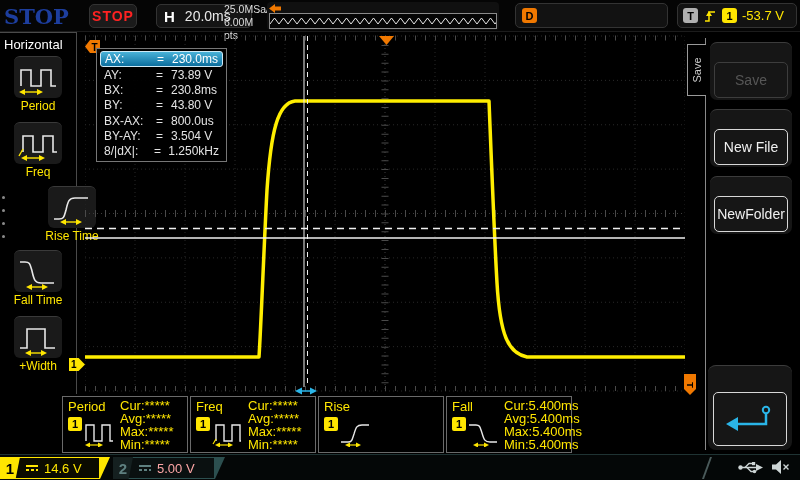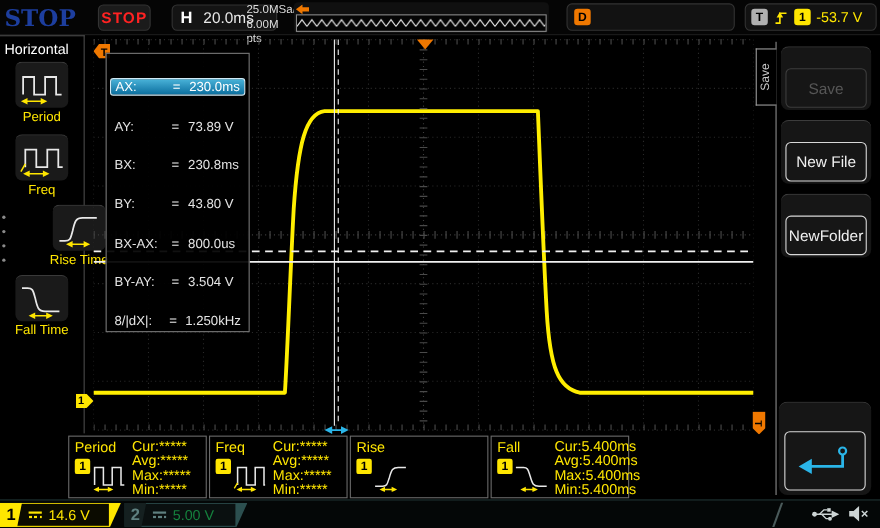--- a/index.html
+++ b/index.html
@@ -48,21 +48,21 @@
   .li-3 { top:217px; } .li-4 { top:283px; } .li-5 { top:347px; }
   .dots { position:absolute; left:2px; top:196px; }
   .dots i { display:block; width:3px; height:3px; border-radius:50%; background:#8a8a8a; margin-bottom:10px; }
 
   
   .gridsvg { position:absolute; left:85px; top:35px; }
 
   
   .cursor-panel { position:absolute; left:96px; top:48px; width:131px; background:rgba(0,0,0,.93);
                   border:1px solid #777; padding:2px 3px; font-size:12px; color:#e4e4e4; }
-  .crow { display:flex; height:15.3px; align-items:center; padding:0 4px;margin-top:20px; }
+  .crow { display:flex; height:15.3px; align-items:center; padding:0 4px; }
   .crow .cl { width:52px; } .crow .ce { width:15px; } .crow .cv { flex:1; }
   .crow.hl { background:linear-gradient(#49b2d8,#0b6e9e); border:1px solid #cfeaf6; border-radius:3px;
              color:#fff; height:16px; }
 
   
   .ch1-marker { position:absolute; left:69px; top:358px; width:16px; height:13px; background:#ffe600;
                 clip-path:polygon(0 0,60% 0,100% 50%,60% 100%,0 100%); color:#000; font-size:10px;
                 font-weight:bold; display:flex; align-items:center; padding-left:2px; }
   .trig-level-marker { position:absolute; left:684px; top:374px; width:12px; height:21px; background:#f07800;
                 clip-path:polygon(0 0,100% 0,100% 72%,50% 100%,0 72%); color:#000; font-size:9px;
@@ -104,21 +104,21 @@
   .tab-border, .tab-fill { position:absolute; clip-path:polygon(0 0,100% 0,calc(100% - 10px) 100%,0 100%); }
   .tab-border { inset:0; } .tab-fill { inset:1px 11px 1px 1px; clip-path:none; }
   .ch1 .tab-border { background:#ffe600; } .ch1 .tab-fill { background:#0b0b00; }
   .ch2 .tab-border { background:#2c4f4f; } .ch2 .tab-fill { background:#0a1010; }
   .tab-content { position:absolute; inset:0; display:flex; align-items:center; gap:6px; }
   .ch-num { width:20px; height:22px; font-size:15px; font-weight:bold; display:flex; align-items:center;
             justify-content:center; clip-path:polygon(0 0,100% 0,78% 100%,0 100%); }
   .ch1 .ch-num { background:#ffe600; color:#000; }
   .ch2 .ch-num { background:#152020; color:#5f8080; }
   .ch-val { font-size:13px; }
-  .ch1 .ch-val { color:#ffe600; } .ch2 .ch-val { color:#15803d; }
+  .ch1 .ch-val { color:#ffe600; } .ch2 .ch-val { color:#fca5a5; }
   .coupling { display:inline-flex; flex-direction:column; gap:2px; }
   .coupling i { display:block; width:12px; height:2px; background:currentColor; }
   .coupling i.dash { background:repeating-linear-gradient(90deg, currentColor 0 3px, transparent 3px 5px); }
   .ch1 .coupling { color:#ffe600; } .ch2 .coupling { color:#5f8080; }
   .endslash { position:absolute; left:706px; top:2px; width:10px; height:22px;
               border-left:2px solid #4a5a5a; transform:skewX(-20deg); }
   .sb-icons { position:absolute; right:10px; top:4px; display:flex; gap:8px; align-items:center; }
 </style>
 </head>
 <body>
@@ -210,20 +210,31 @@
           <svg width="46" height="38">
         <path d="M5 9 H10 C15 9 15 11 17 18 C19 27 20 30 26 30 H39" stroke="#e8e8e8" stroke-width="1.6" fill="none"></path>
         <line x1="15" y1="34" x2="29" y2="34" stroke="#ffe600" stroke-width="1.4"></line>
         <polygon points="11,34 17,31 17,37" fill="#ffe600"></polygon>
             <polygon points="33,34 27,31 27,37" fill="#ffe600"></polygon>
       </svg>
         </div>
       <div class="ilabel">Fall Time</div>
     </div>
 
+    <div class="l-item li-4">
+      <div class="ibox">
+          <svg width="46" height="38">
+        <path d="M5 29 H12 V10 H30 V29 H40" stroke="#e8e8e8" stroke-width="1.6" fill="none"></path>
+        <line x1="14" y1="34" x2="28" y2="34" stroke="#ffe600" stroke-width="1.4"></line>
+        <polygon points="10,34 16,31 16,37" fill="#ffe600"></polygon>
+            <polygon points="32,34 26,31 26,37" fill="#ffe600"></polygon>
+      </svg>
+        </div>
+      <div class="ilabel">+Width</div>
+    </div>
 
   </div>
   <div class="dots">
       <i></i>
       <i></i>
       <i></i>
       <i></i>
     </div>
 
   <svg class="gridsvg" width="600" height="360">

